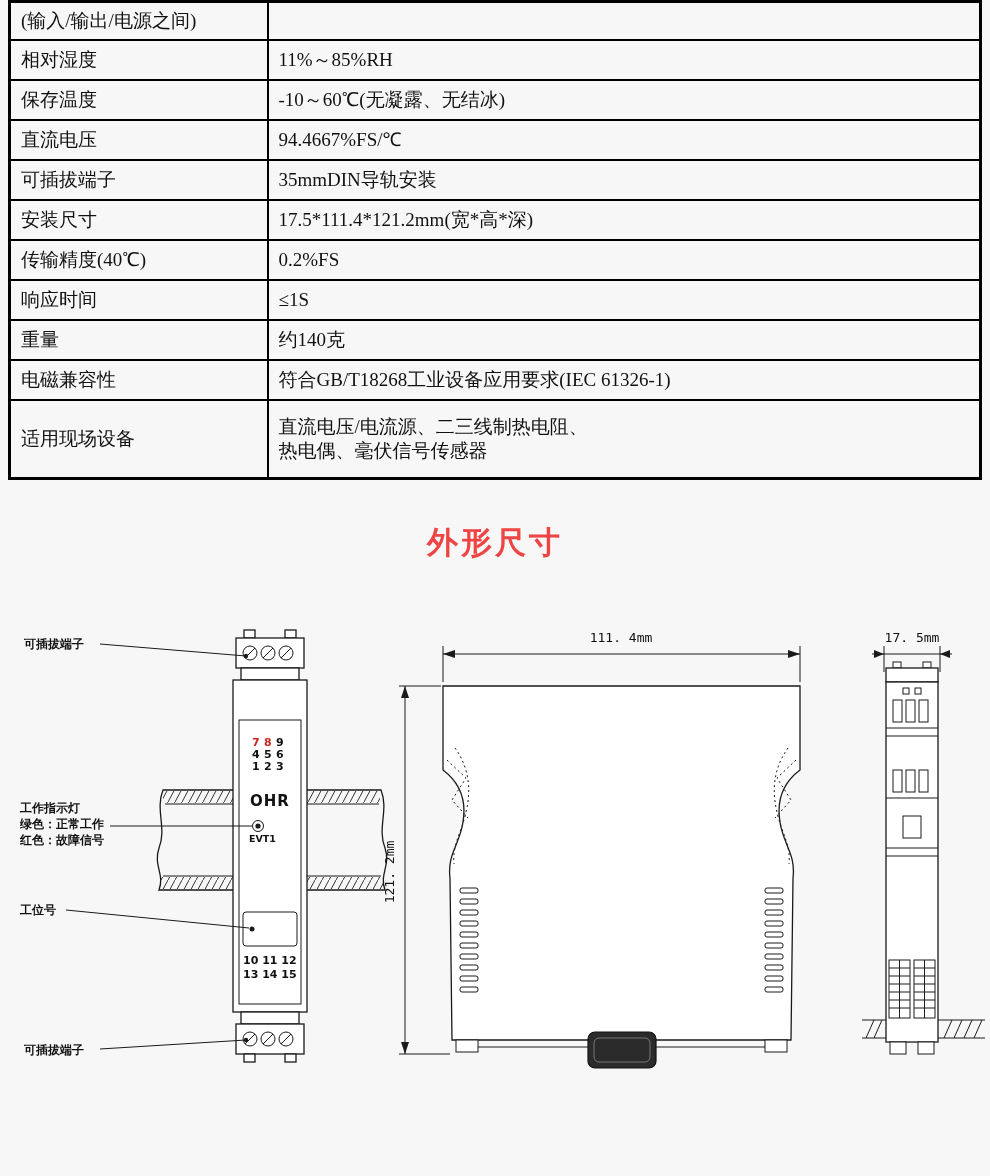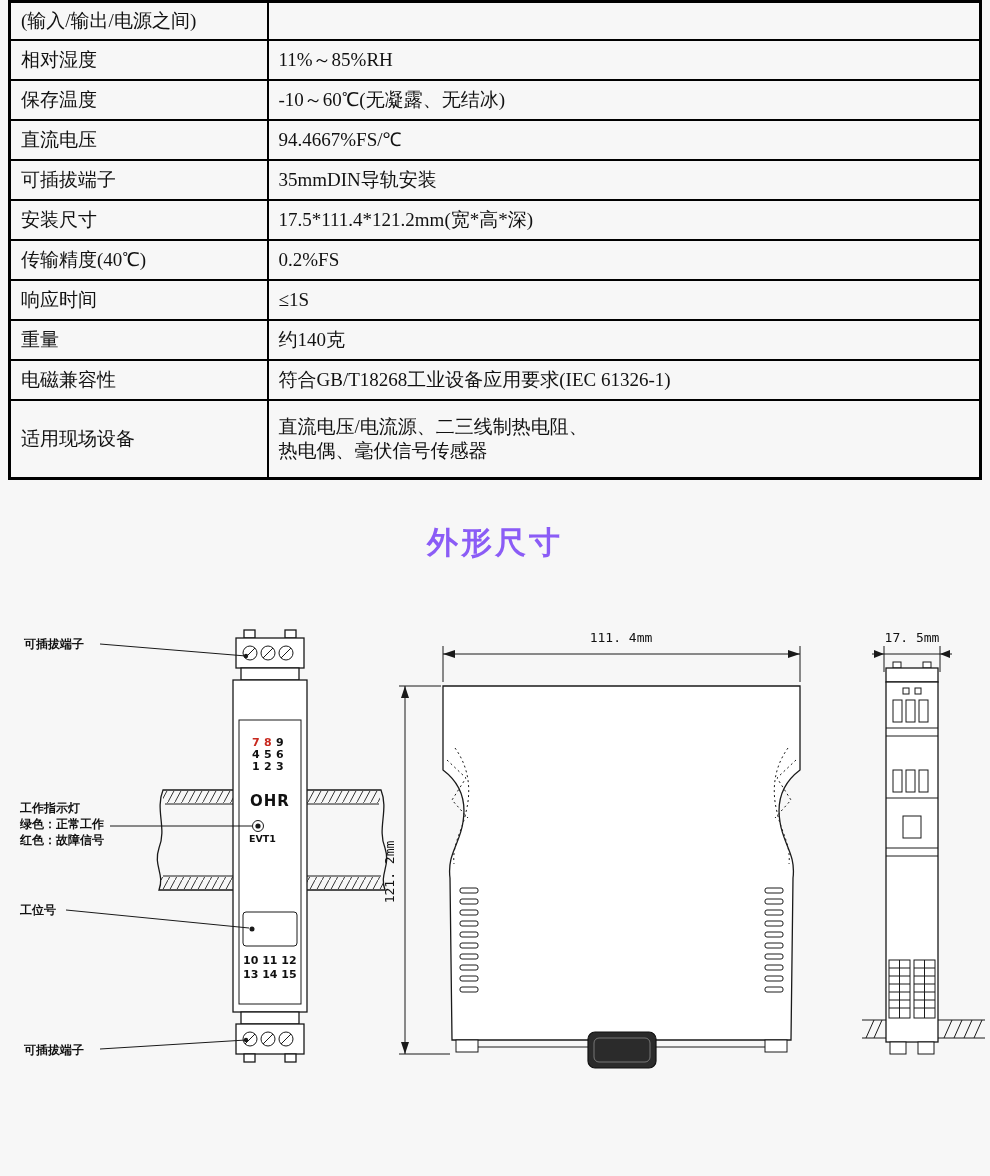--- a/index.html
+++ b/index.html
@@ -35,21 +35,21 @@
   tr.r-tall td{height:64px; vertical-align:middle;}
 
   
   .section-title{
     margin:42px 0 0 0;
     text-align:center;
     font-family:"Liberation Sans", sans-serif;
     font-weight:bold;
     font-size:31px;
     letter-spacing:3px;
-    color:#8b5cf6;
+    color:#ef4444;
   }
 
   
   svg.drawing{display:block;margin-top:56px;}
   .outline{fill:none;stroke:#1a1a1a;stroke-width:1.3;}
   .wfill{fill:#ffffff;stroke:#1a1a1a;stroke-width:1.3;}
   .thin{stroke-width:1;}
   .dark{fill:#2b2b2b;stroke:#111;stroke-width:1.2;}
   .dotf{fill:#1a1a1a;stroke:none;}
   .dash{fill:none;stroke:#1a1a1a;stroke-width:1;stroke-dasharray:2 3;}

